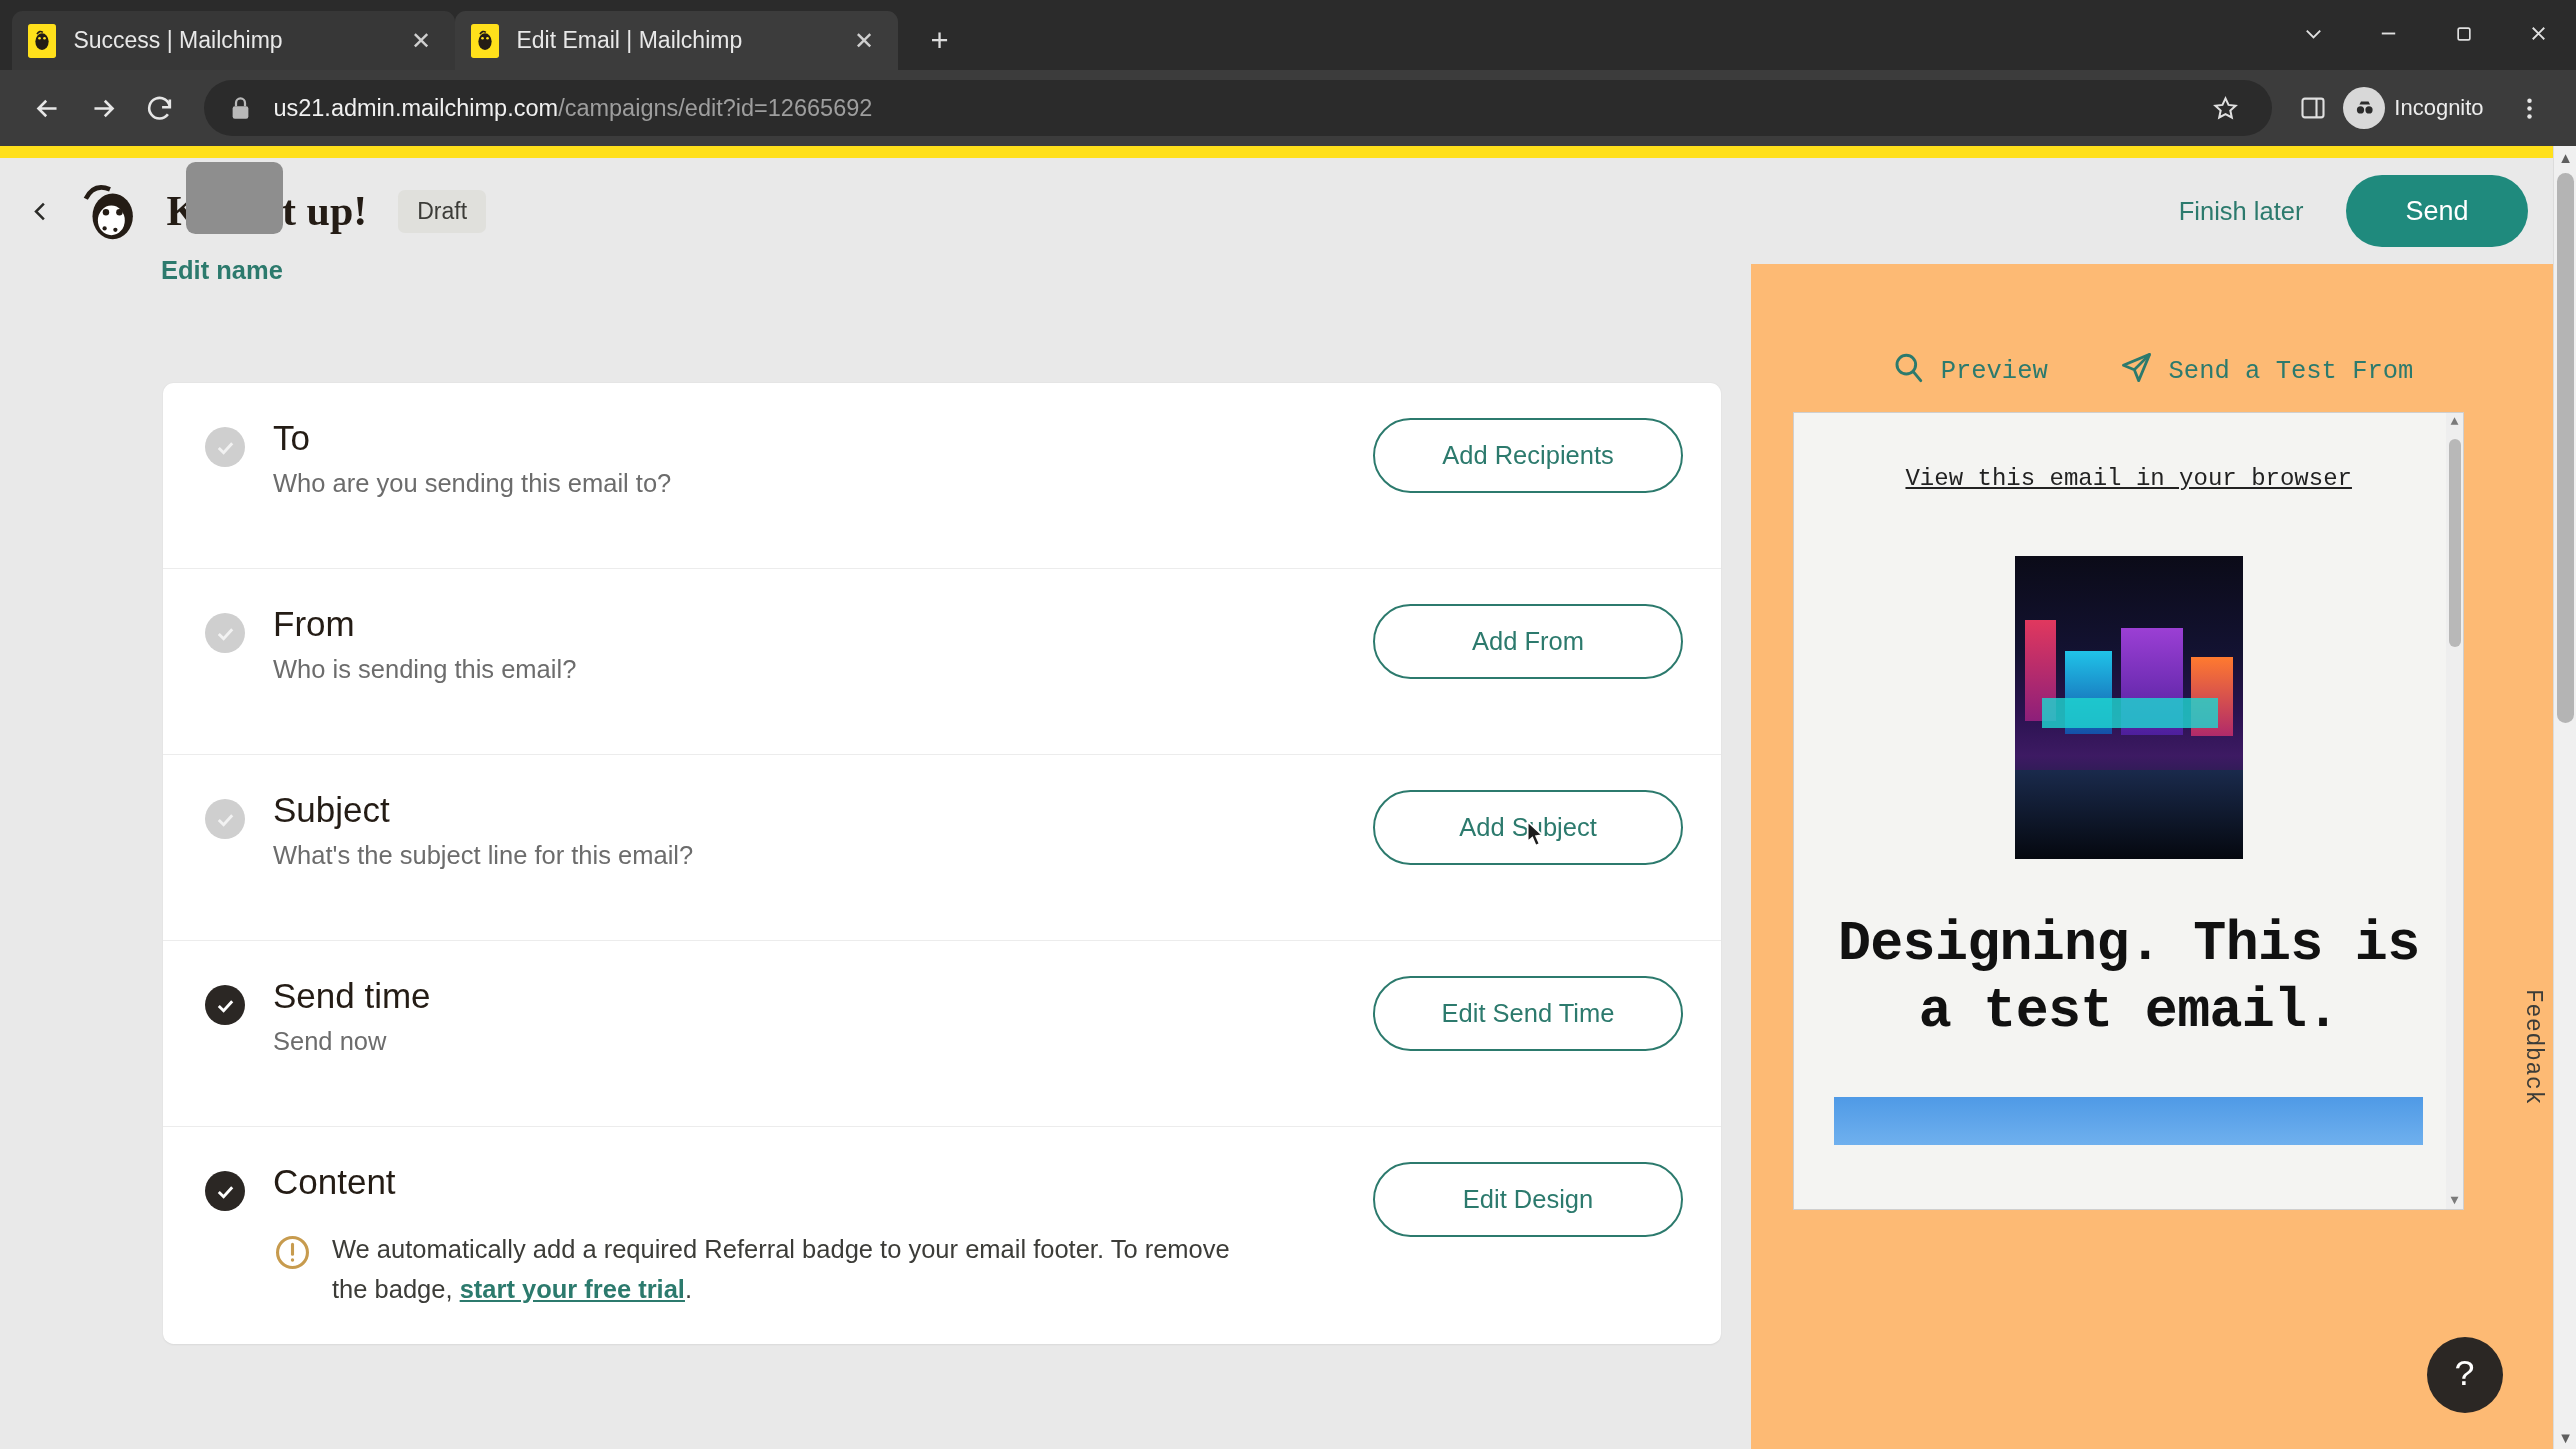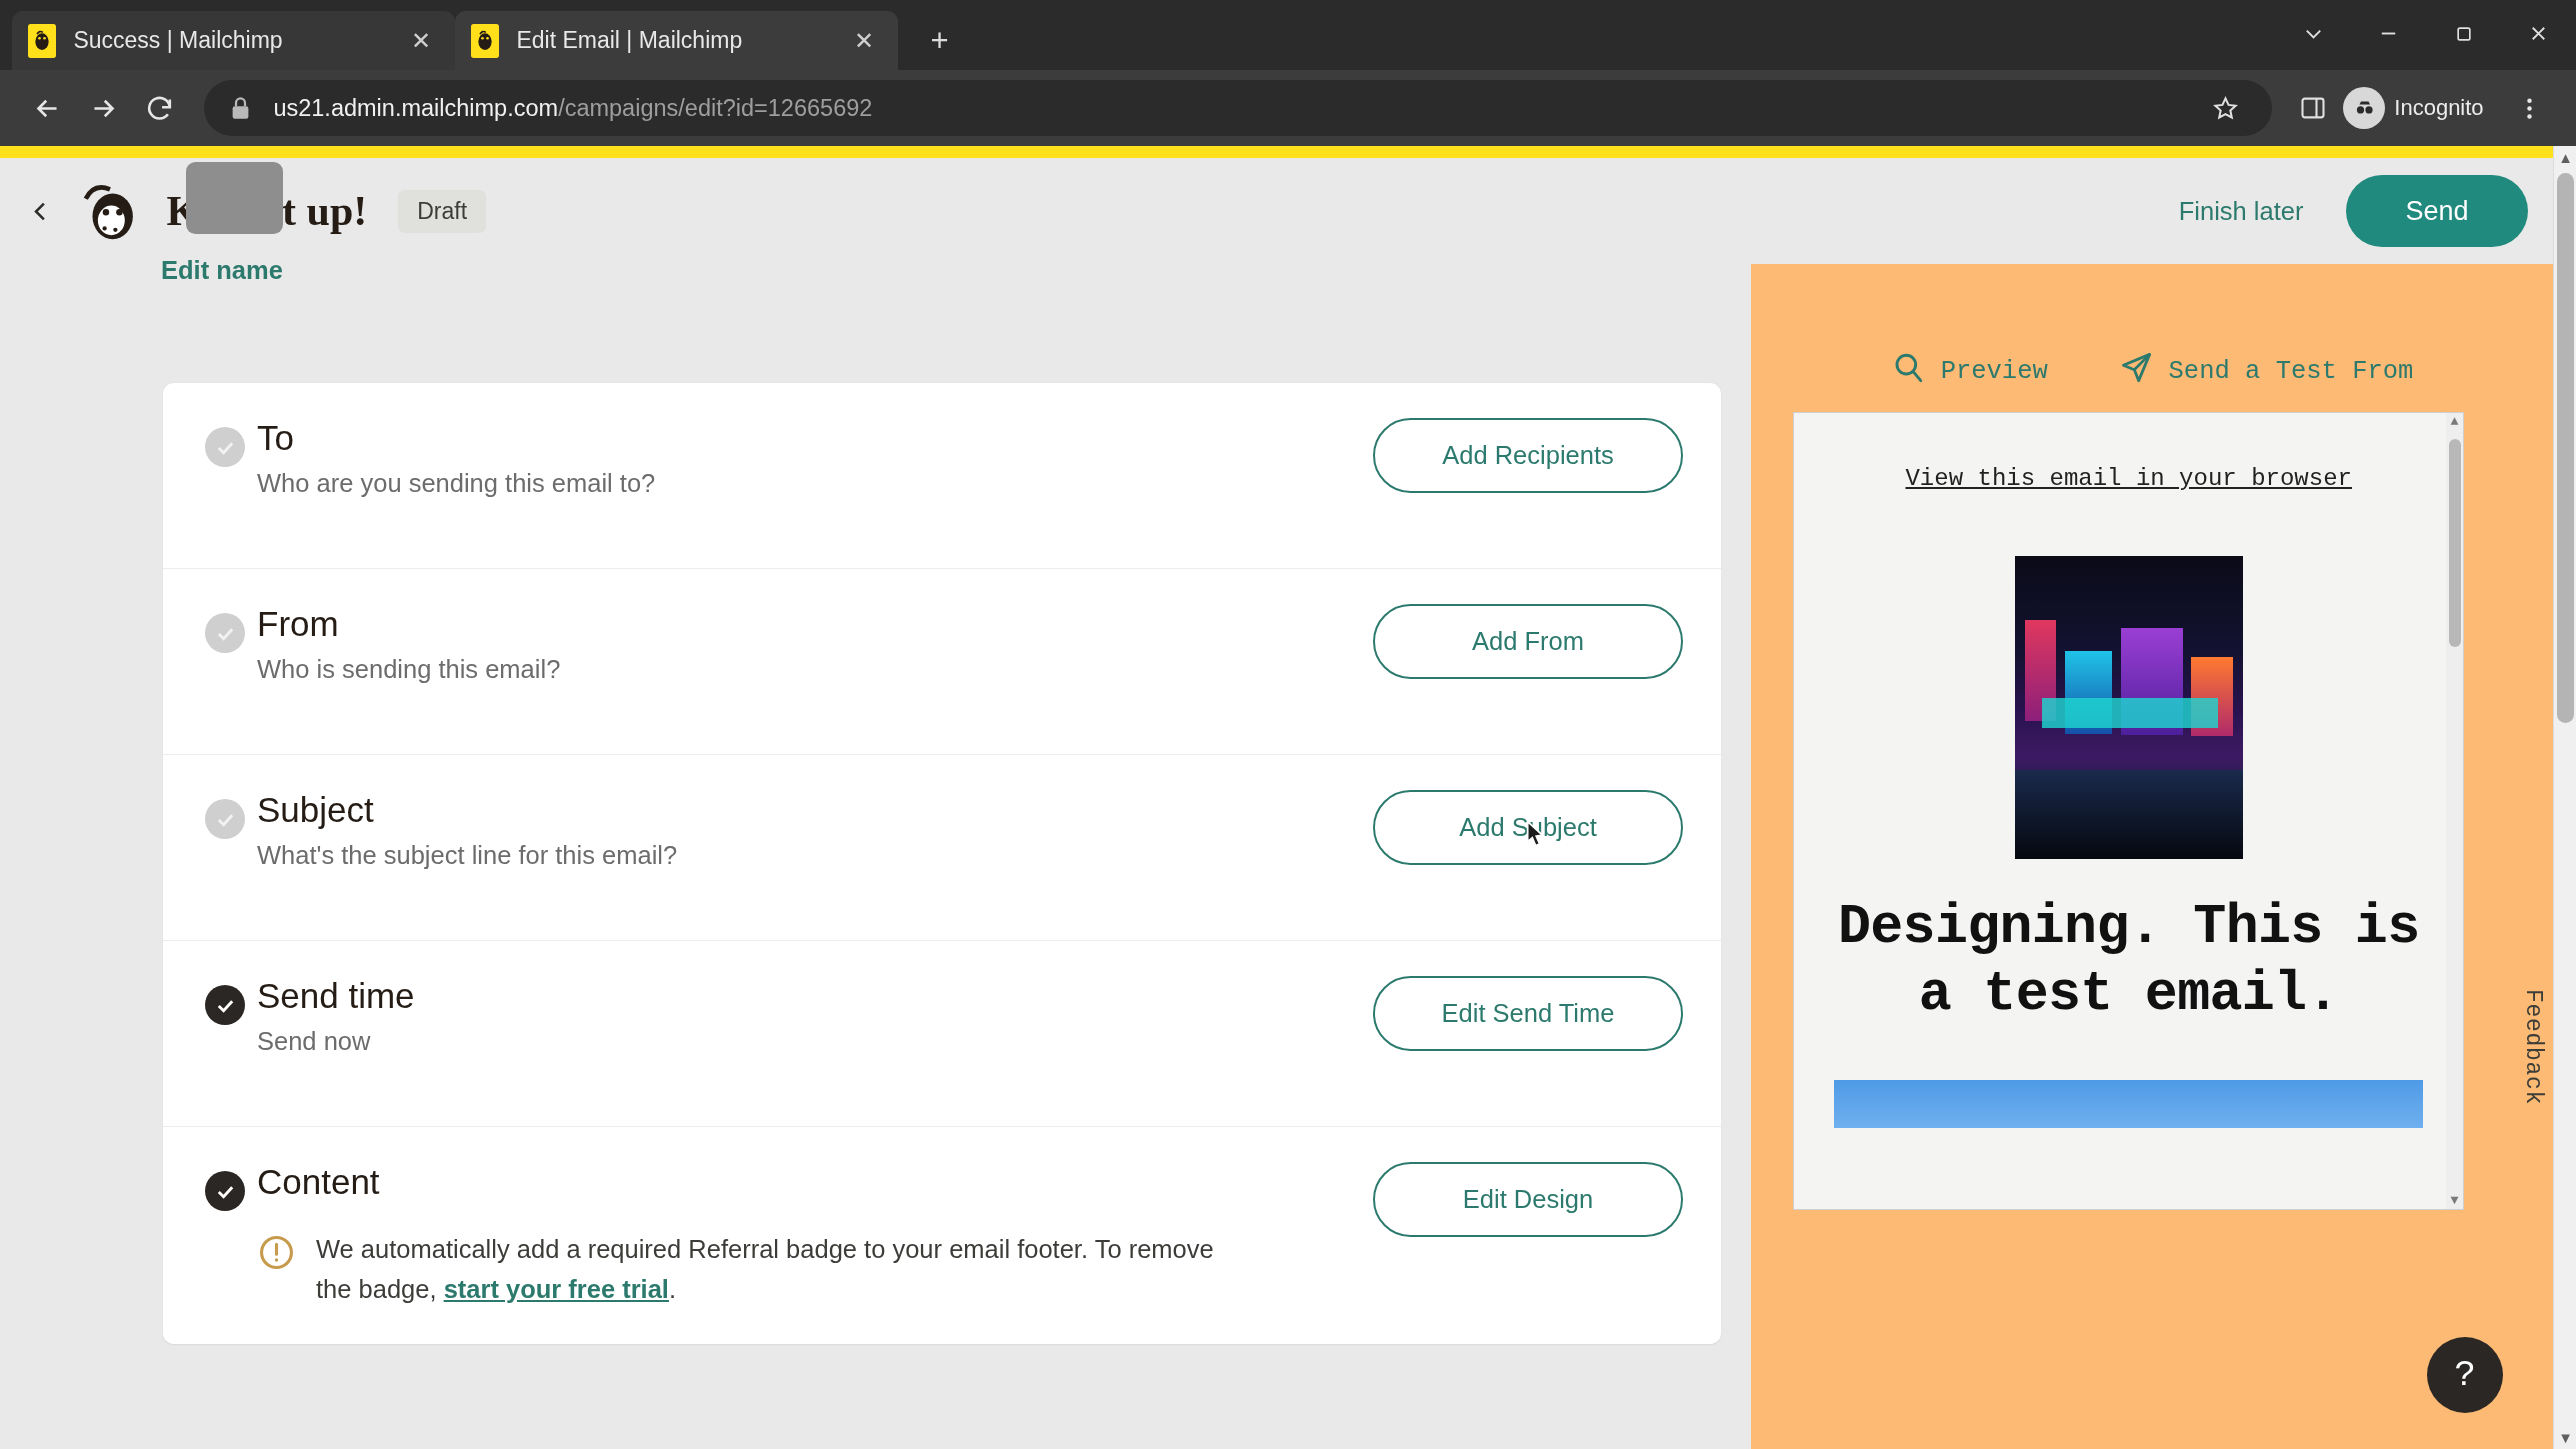--- a/index.html
+++ b/index.html
@@ -56,21 +56,21 @@
   .leftcol { width: 1767px; position: relative; padding: 0 0 0 0; }
   .editname { color: #2c7a6d; font-size: 25.5px; font-weight: bold; position: absolute; left: 161px; top: -8px; }
 
   .card { position: absolute; left: 163px; top: 119px; width: 1558px; background: #fff; border-radius: 10.7px; box-shadow: 0 0.7px 2px rgba(0,0,0,.07); overflow: hidden; }
   .row { display: flex; align-items: flex-start; padding: 35px 38px 35px 42px; border-bottom: 1.3px solid #ececec; position: relative; min-height: 186px; }
   .row:last-child { border-bottom: none; }
   .check { width: 40px; height: 40px; border-radius: 50%; flex: 0 0 auto; margin-top: 9.4px; display: flex; align-items: center; justify-content: center; }
   .check.done { background: #2b2724; }
   .check.todo { background: #cfcfcf; }
   .check svg { width: 23px; height: 23px; }
-  .rowbody { margin-left: 12px; flex: 1; }
+  .rowbody { margin-left: 28px; flex: 1; }
   .rowtitle { font-size: 35px; color: #241c15; margin-bottom: 10.7px; }
   .rowsub { font-size: 25.5px; color: #6c6c6c; }
   .rowaction { margin-left: auto; }
   .pillbtn { border: 2px solid #2c7a6d; color: #2c7a6d; background: transparent; font-size: 25.5px; font-family: inherit; height: 75px; min-width: 310px; padding: 0 32px; border-radius: 38px; display: flex; align-items: center; justify-content: center; }
   .warn { display: flex; align-items: flex-start; margin-top: 28px; }
   .warn-icon { width: 39px; height: 39px; flex: 0 0 auto; margin-right: 20px; margin-top: 2.7px; }
   .warn-text { font-size: 25.5px; color: #3c3c38; line-height: 1.55; max-width: 939px; }
   .warn-text a { color: #2c7a6d; font-weight: bold; text-decoration: underline; }
 
   .cursor { position: absolute; left: 1517px; top: 555px; width: 32px; height: 38px; pointer-events: none; }
@@ -83,21 +83,21 @@
   .emailframe { position: absolute; left: 42px; top: 148px; width: 671px; height: 798px; background: #f4f4f2; border: 1.3px solid #cfcfcf; overflow: hidden; }
   .emailinner { padding: 52px 40px 0; text-align: center; }
   .viewbrowser { font-size: 24px; color: #222; text-decoration: underline; }
   .heroimg { width: 228px; height: 303px; margin: 64px auto 0; background: linear-gradient(180deg,#0b0b18 0%,#131232 32%,#2a1250 52%,#3d1a63 66%,#14203c 84%,#0a1428 100%); position: relative; overflow: hidden; }
   .hero-l1 { position: absolute; left: 10.7px; top: 64px; width: 31px; height: 101px; background: linear-gradient(180deg,#e0385e,#8d1f7a); }
   .hero-l2 { position: absolute; left: 50px; top: 95px; width: 47px; height: 83px; background: linear-gradient(180deg,#20c3e8,#1450a8); }
   .hero-l3 { position: absolute; left: 106px; top: 72px; width: 62px; height: 107px; background: linear-gradient(180deg,#9b3fd4,#4d1f9b); }
   .hero-l4 { position: absolute; left: 176px; top: 101px; width: 42px; height: 79px; background: linear-gradient(180deg,#ff7a2f,#b02a6a); }
   .hero-l5 { position: absolute; left: 27px; top: 142px; width: 176px; height: 29.5px; background: #1fd6d0; opacity: .82; }
   .hero-ground { position: absolute; left: 0; bottom: 0; width: 100%; height: 89px; background: linear-gradient(180deg,#1a2a4c,#05080f); }
-  .emailhead { font-size: 55px; font-weight: bold; color: #111; line-height: 1.22; margin: 35px 0 0; letter-spacing: -0.7px; }
+  .emailhead { font-size: 55px; font-weight: bold; color: #111; line-height: 1.22; margin: 52px 0 0; letter-spacing: -0.7px; }
   .skyband { margin-top: 52px; height: 48px; background: linear-gradient(180deg,#4f9ae6,#6fb0ee); }
   .escroll { position: absolute; right: 0; top: 0; width: 17.4px; height: 100%; background: #eeeeee; }
   .escroll-up, .escroll-down { position: absolute; left: 0; width: 17.4px; height: 17.4px; display: flex; align-items: center; justify-content: center; color: #7a7a7a; font-size: 13.4px; }
   .escroll-up { top: 0; } .escroll-down { bottom: 0; }
   .escroll-thumb { position: absolute; left: 2.7px; top: 25.5px; width: 12px; height: 208px; background: #b8b8b8; border-radius: 6px; }
 
   .feedback { position: absolute; right: 6.7px; top: 725px; writing-mode: vertical-rl; font-size: 23px; color: #3c3c38; letter-spacing: 0.7px; }
   .helpbtn { position: absolute; right: 50px; bottom: 36px; width: 76px; height: 76px; border-radius: 50%; background: #2b2724; color: #fff; display: flex; align-items: center; justify-content: center; font-size: 36px; }
 
   .winscroll { width: 23px; background: #f0f0f0; position: relative; flex: 0 0 auto; border-left: 0.7px solid #dcdcdc; }

